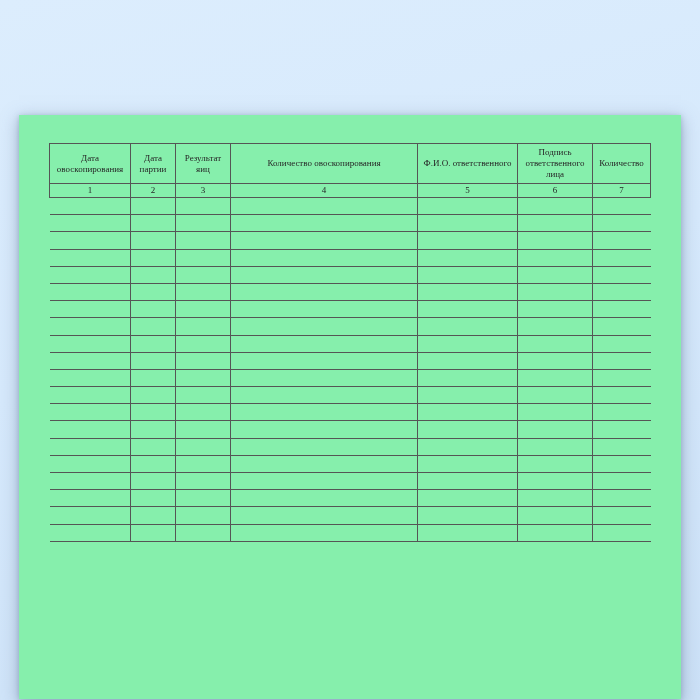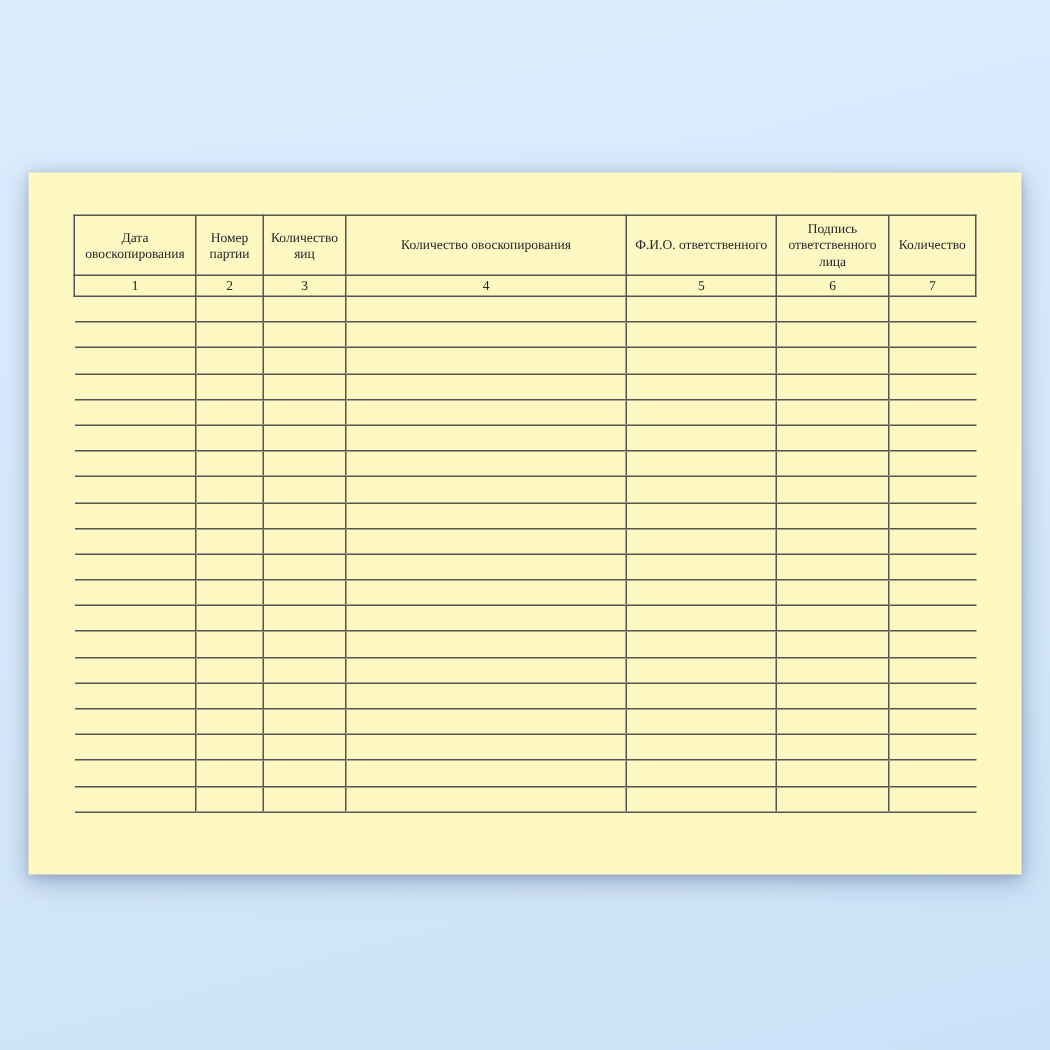--- a/index.html
+++ b/index.html
@@ -12,22 +12,22 @@
     overflow: hidden;
     position: relative;
     background: linear-gradient(165deg, #dcedfd 0%, #d6e9fc 45%, #cce1f7 100%);
     font-family: "Liberation Serif", "DejaVu Serif", serif;
   }
   .paper {
     position: absolute;
     left: 19px;
     top: 115px;
     width: 662px;
-    height: 468px;
-    background: #fef9c3;
+    height: 584px;
+    background: #86efac;
     box-shadow: 0 4px 16px rgba(96, 118, 148, 0.50),
                 0 1px 5px rgba(96, 118, 148, 0.35);
   }
   table.form-table {
     position: absolute;
     left: 30px;
     top: 28px;
     width: 601px;
     border-collapse: collapse;
     table-layout: fixed;
@@ -73,22 +73,22 @@
         <col class="c2">
         <col class="c3">
         <col class="c4">
       <col class="c5">
         <col class="c6">
         <col class="c7">
     </colgroup>
     <thead>
       <tr class="head-labels">
         <th>Дата овоскопирования</th>
-        <th>Номер партии</th>
-        <th>Количество яиц</th>
+        <th>Дата партии</th>
+        <th>Результат яиц</th>
         <th>Количество овоскопирования</th>
         <th>Ф.И.О. ответственного</th>
         <th>Подпись ответственного лица</th>
         <th>Количество</th>
       </tr>
       <tr class="head-numbers">
         <th>1</th>
         <th>2</th>
         <th>3</th>
         <th>4</th>

